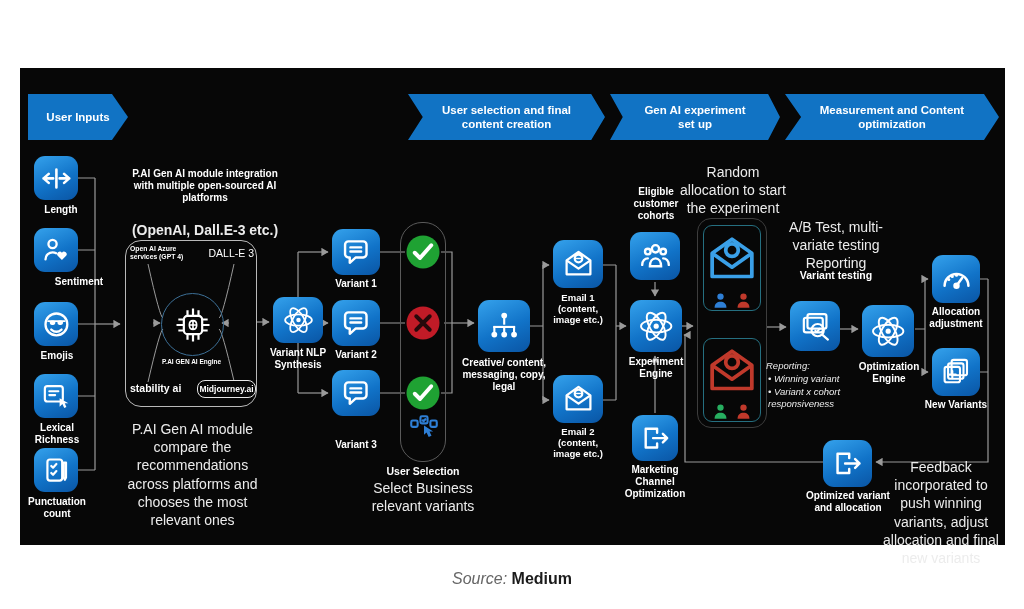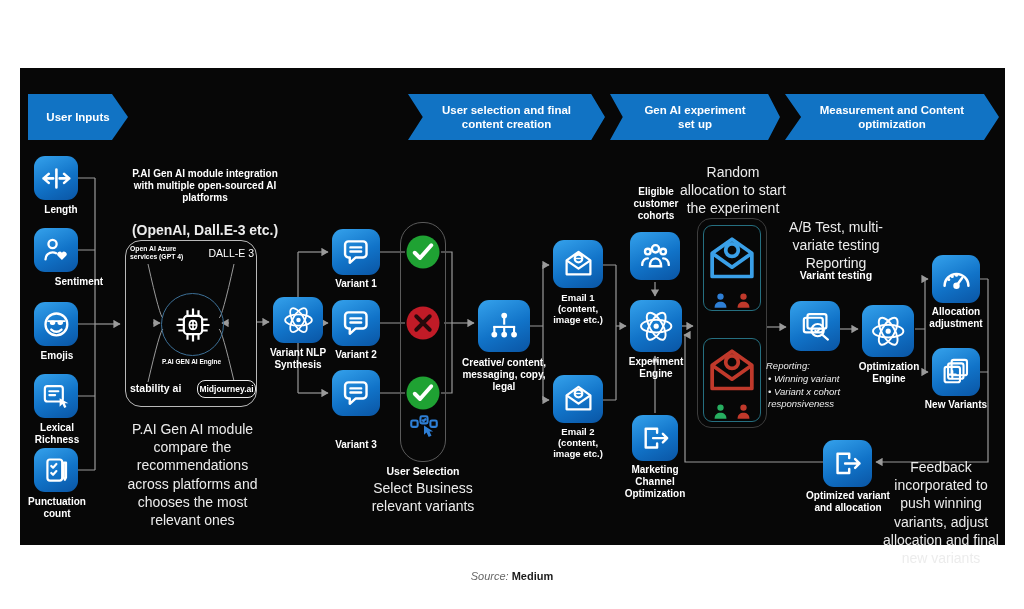--- a/index.html
+++ b/index.html
@@ -31,21 +31,21 @@
   .inner-box{position:absolute;width:58px;height:86px;border:1.2px solid #256f80;border-radius:9px;
         box-sizing:border-box;display:flex;flex-direction:column;align-items:center;justify-content:space-evenly;}
   .inner-box .mailico{width:28px;height:26px;}
   .pers-row{display:flex;gap:4px;}
   .pers-row svg{width:19px;height:19px;}
   .mj-box{position:absolute;border:1px solid #e8e8e8;border-radius:2px;color:#fff;font-weight:bold;
         font-size:8.5px;display:flex;align-items:center;justify-content:center;}
   .provides{position:absolute;color:#ececec;font-style:italic;font-size:9.5px;line-height:1.35;text-align:left;}
   .provides .bul{padding-left:2px;}
   .provides .bul::before{content:"\2022  ";}
-  .caption{position:absolute;left:0;top:570px;width:100%;text-align:center;font-size:11px;color:#222;}
+  .caption{position:absolute;left:0;top:570px;width:100%;text-align:center;font-size:16px;color:#222;}
   .caption .src{font-style:italic;color:#666;}
   .caption .medium{font-weight:bold;color:#1b1b1b;}
 </style>
 </head>
 <body>
 
 <div class="page">
   <div class="panel">
 
     <svg class="connectors" width="985" height="477" viewBox="0 0 985 477">

